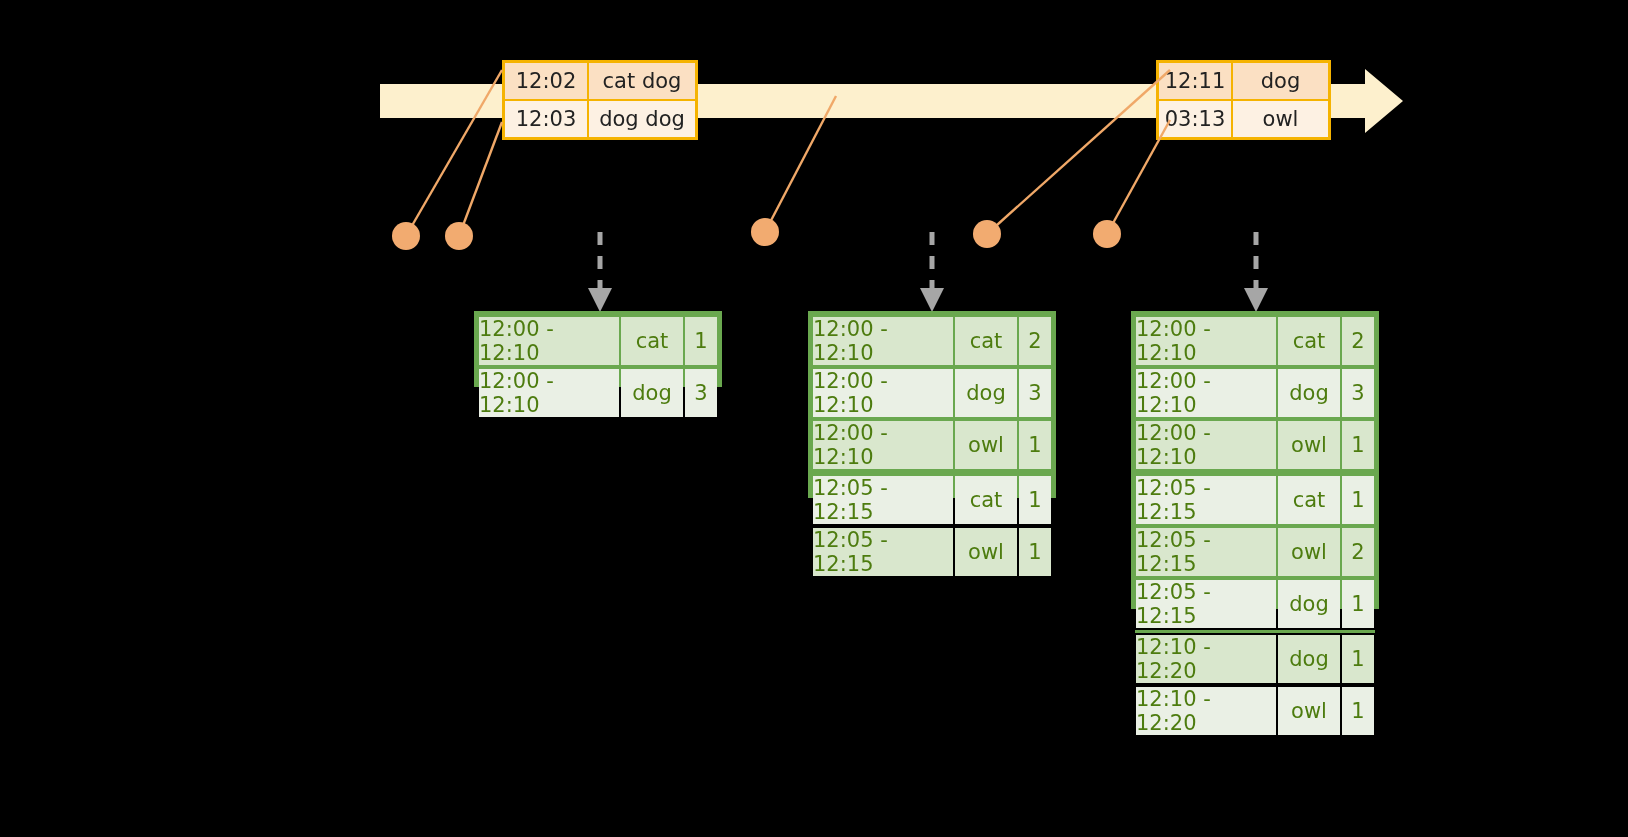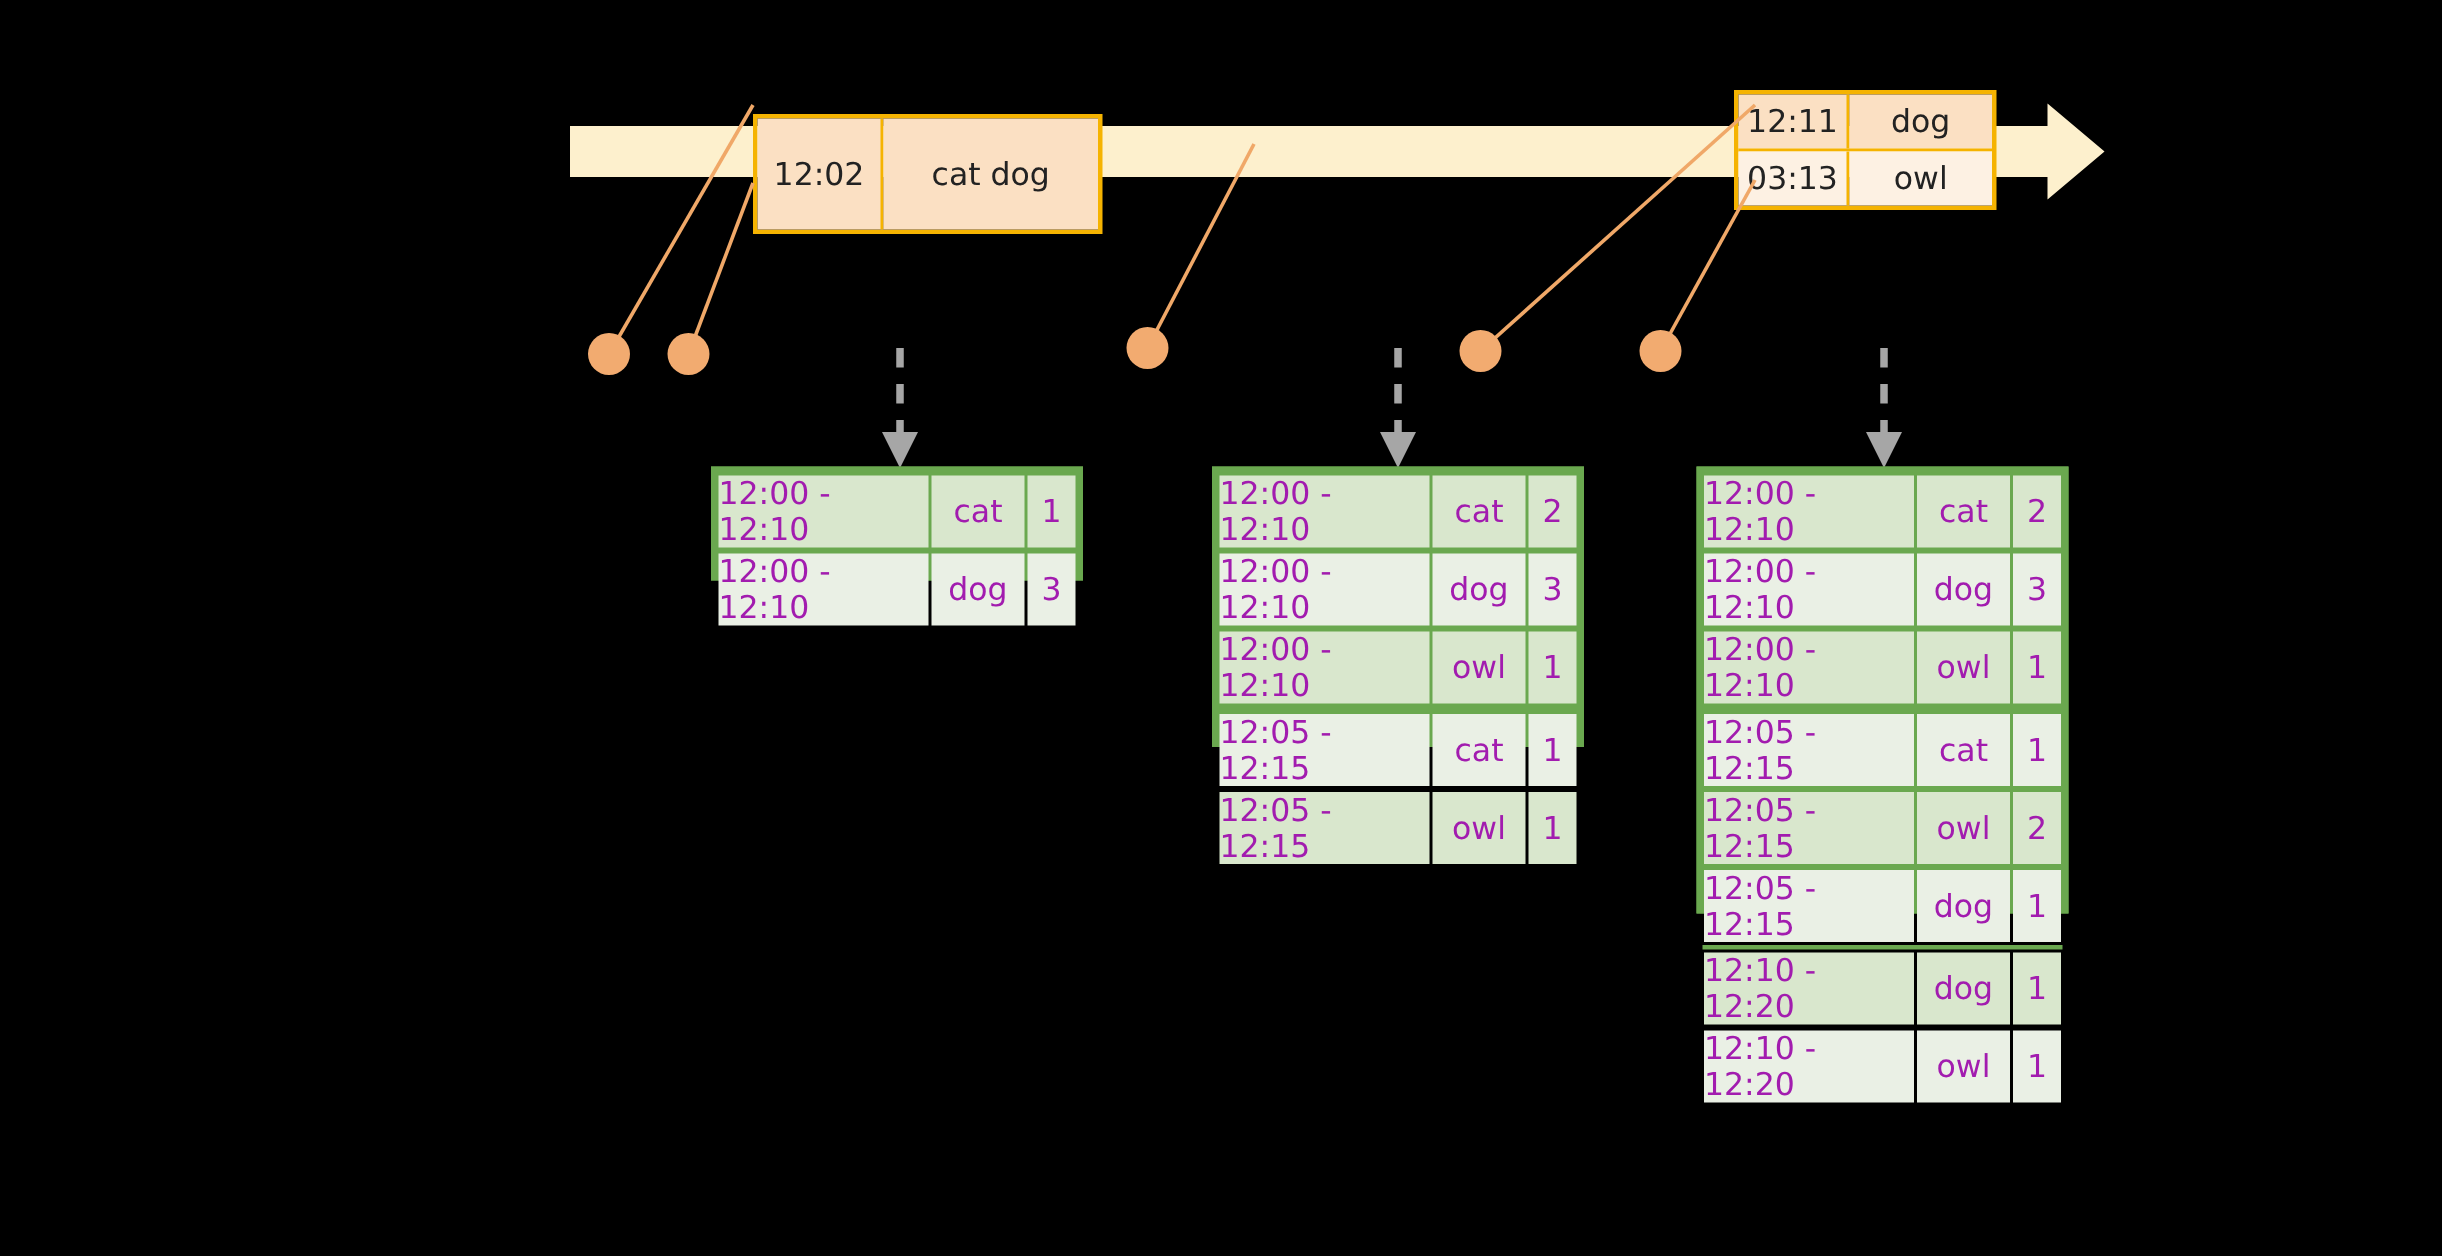--- a/index.html
+++ b/index.html
@@ -26,39 +26,43 @@
 
   
   svg.links{position:absolute;left:0;top:0;width:1628px;height:837px;
             pointer-events:none;overflow:visible;}
 
   
   .tbl{position:absolute;border:4px solid #6aa84f;box-sizing:border-box;
        display:flex;flex-direction:column;background:#6aa84f;}
   .trow{display:flex;flex:1;}
   .tc{display:flex;align-items:center;justify-content:center;
-      font-size:21px;color:#a21caf;box-sizing:border-box;
+      font-size:21px;color:#4d7c0f;box-sizing:border-box;
       margin:2px 1px;}
   .tc.win{justify-content:center;}
   .g-a{background:#d9e7cd;}
   .g-b{background:#eaf0e5;}
   .grp-end{border-bottom:3px solid #6aa84f;}
 </style>
 </head>
 <body>
 
 <div id="stage">
 
   <div class="tl-band" style="left:380px;top:84px;width:1000px;height:34px;"></div>
   <div class="tl-arrow" style="left:1365px;top:69px;"></div>
 
-  <div class="evt" style="left:502px;top:60px;width:233px;height:80px;margin-top:16px;">
+  <div class="evt" style="left:502px;top:60px;width:196px;height:80px;">
     <div class="evt-row">
       <div class="evt-c time shade-a" style="width:84px;">12:02</div>
       <div class="evt-c shade-a" style="flex:1;">cat dog</div>
+    </div>
+    <div class="evt-row">
+      <div class="evt-c time shade-b" style="width:84px;">12:03</div>
+      <div class="evt-c shade-b" style="flex:1;">dog dog</div>
     </div>
   </div>
 
 
   <div class="evt" style="left:1156px;top:60px;width:175px;height:80px;">
     <div class="evt-row">
       <div class="evt-c time shade-a" style="width:74px;">12:11</div>
       <div class="evt-c shade-a" style="flex:1;">dog</div>
     </div>
     <div class="evt-row">

